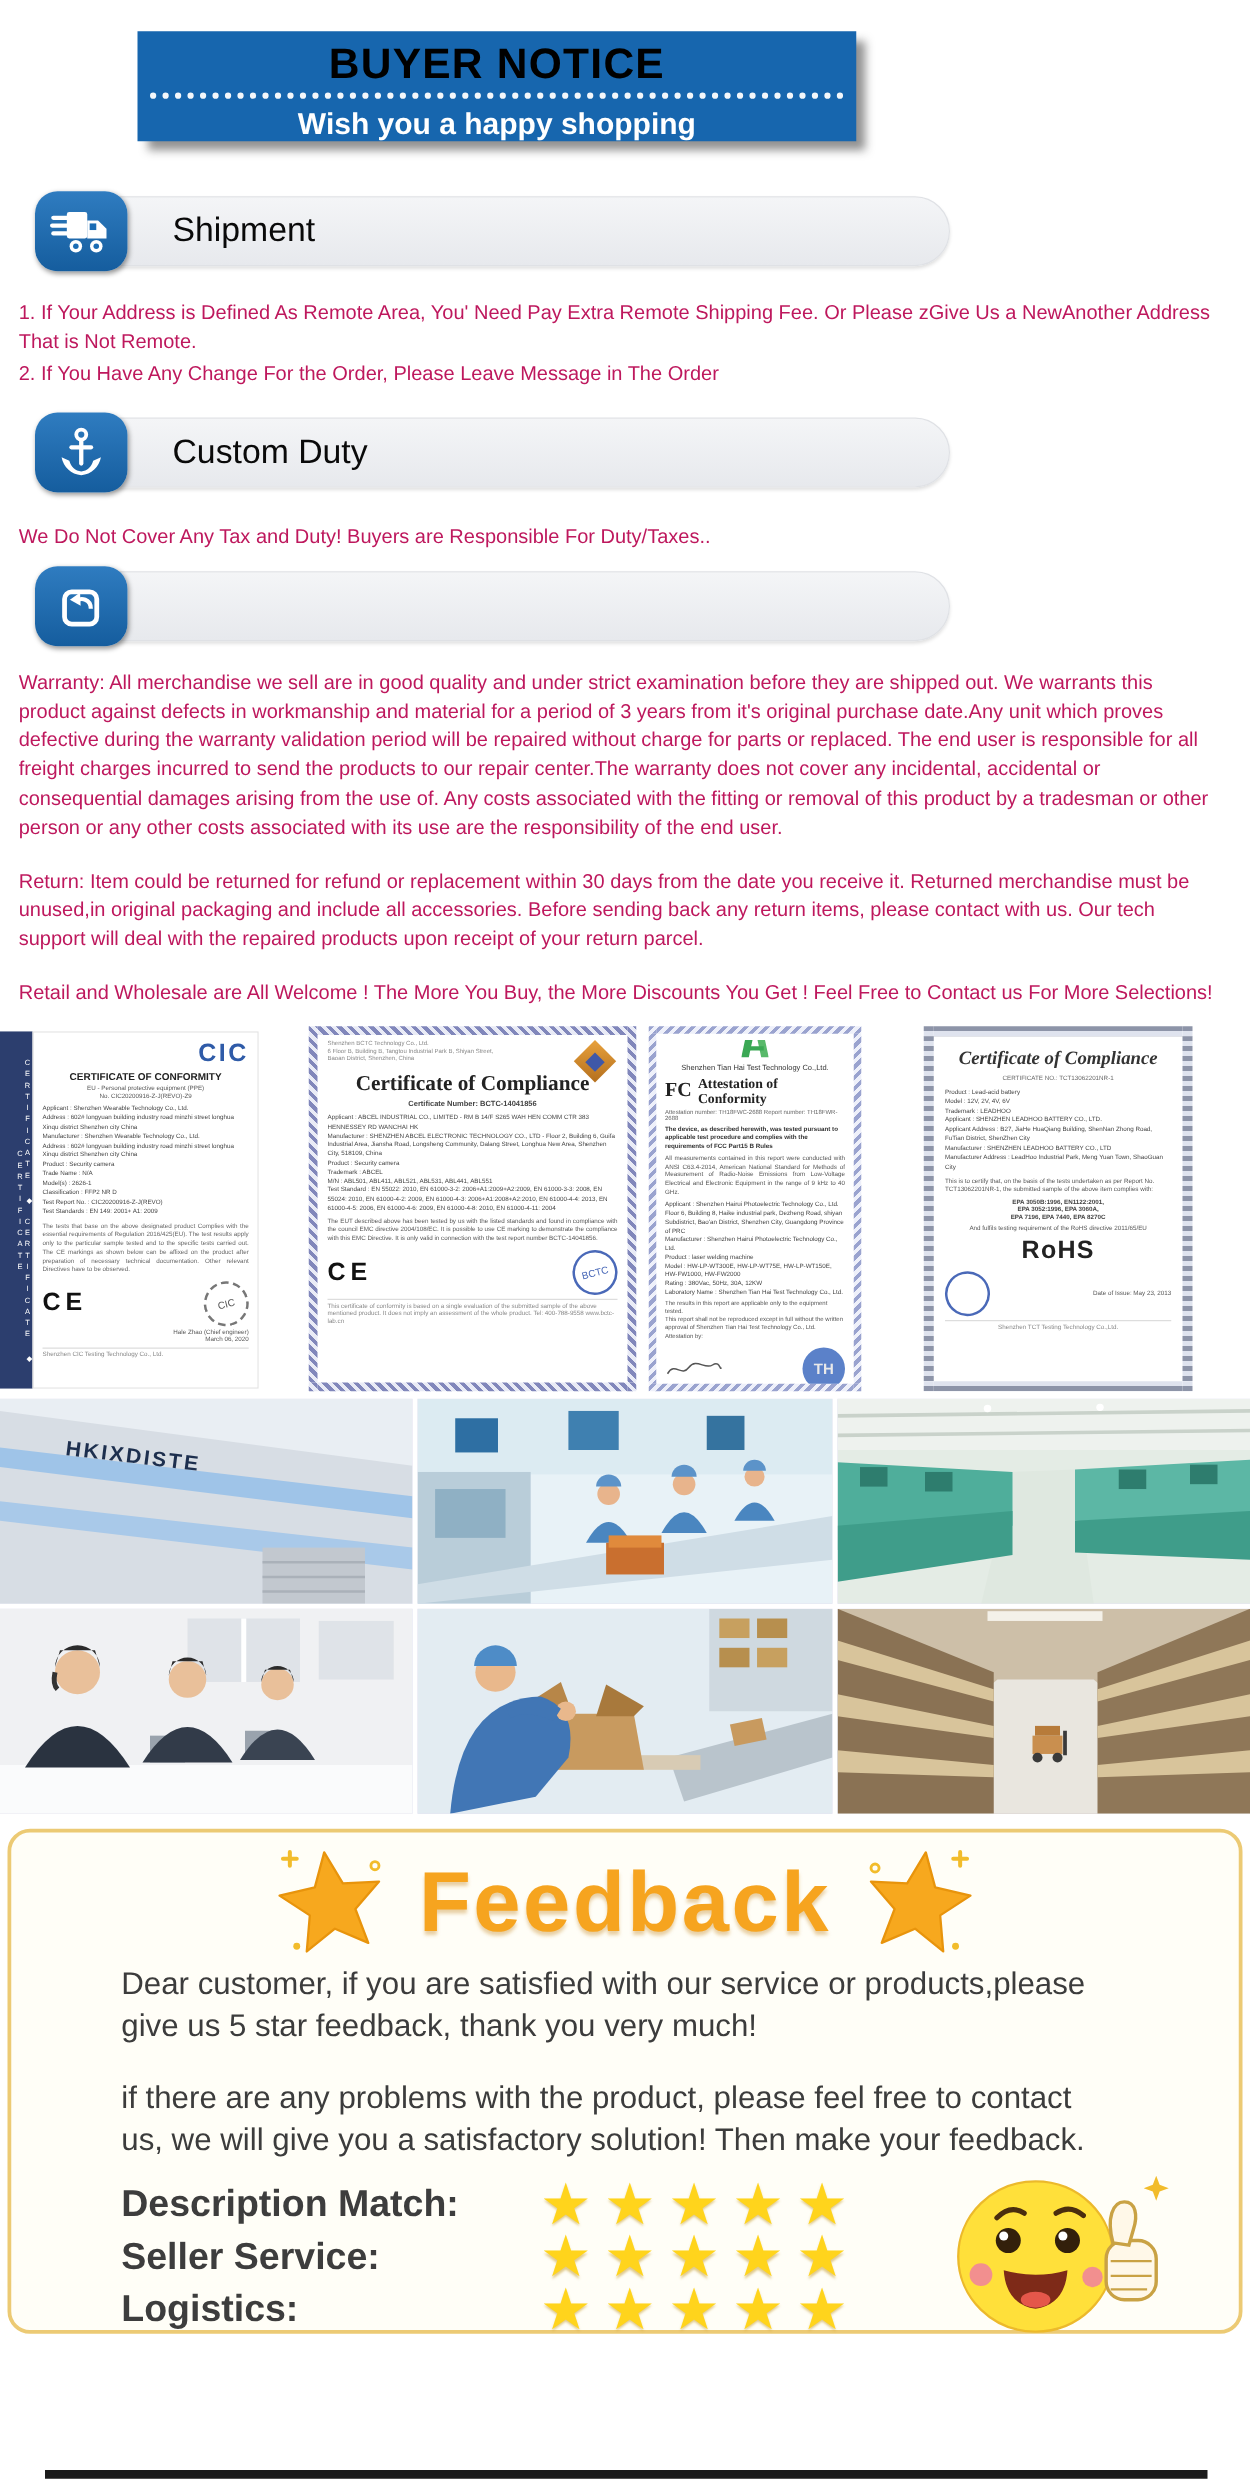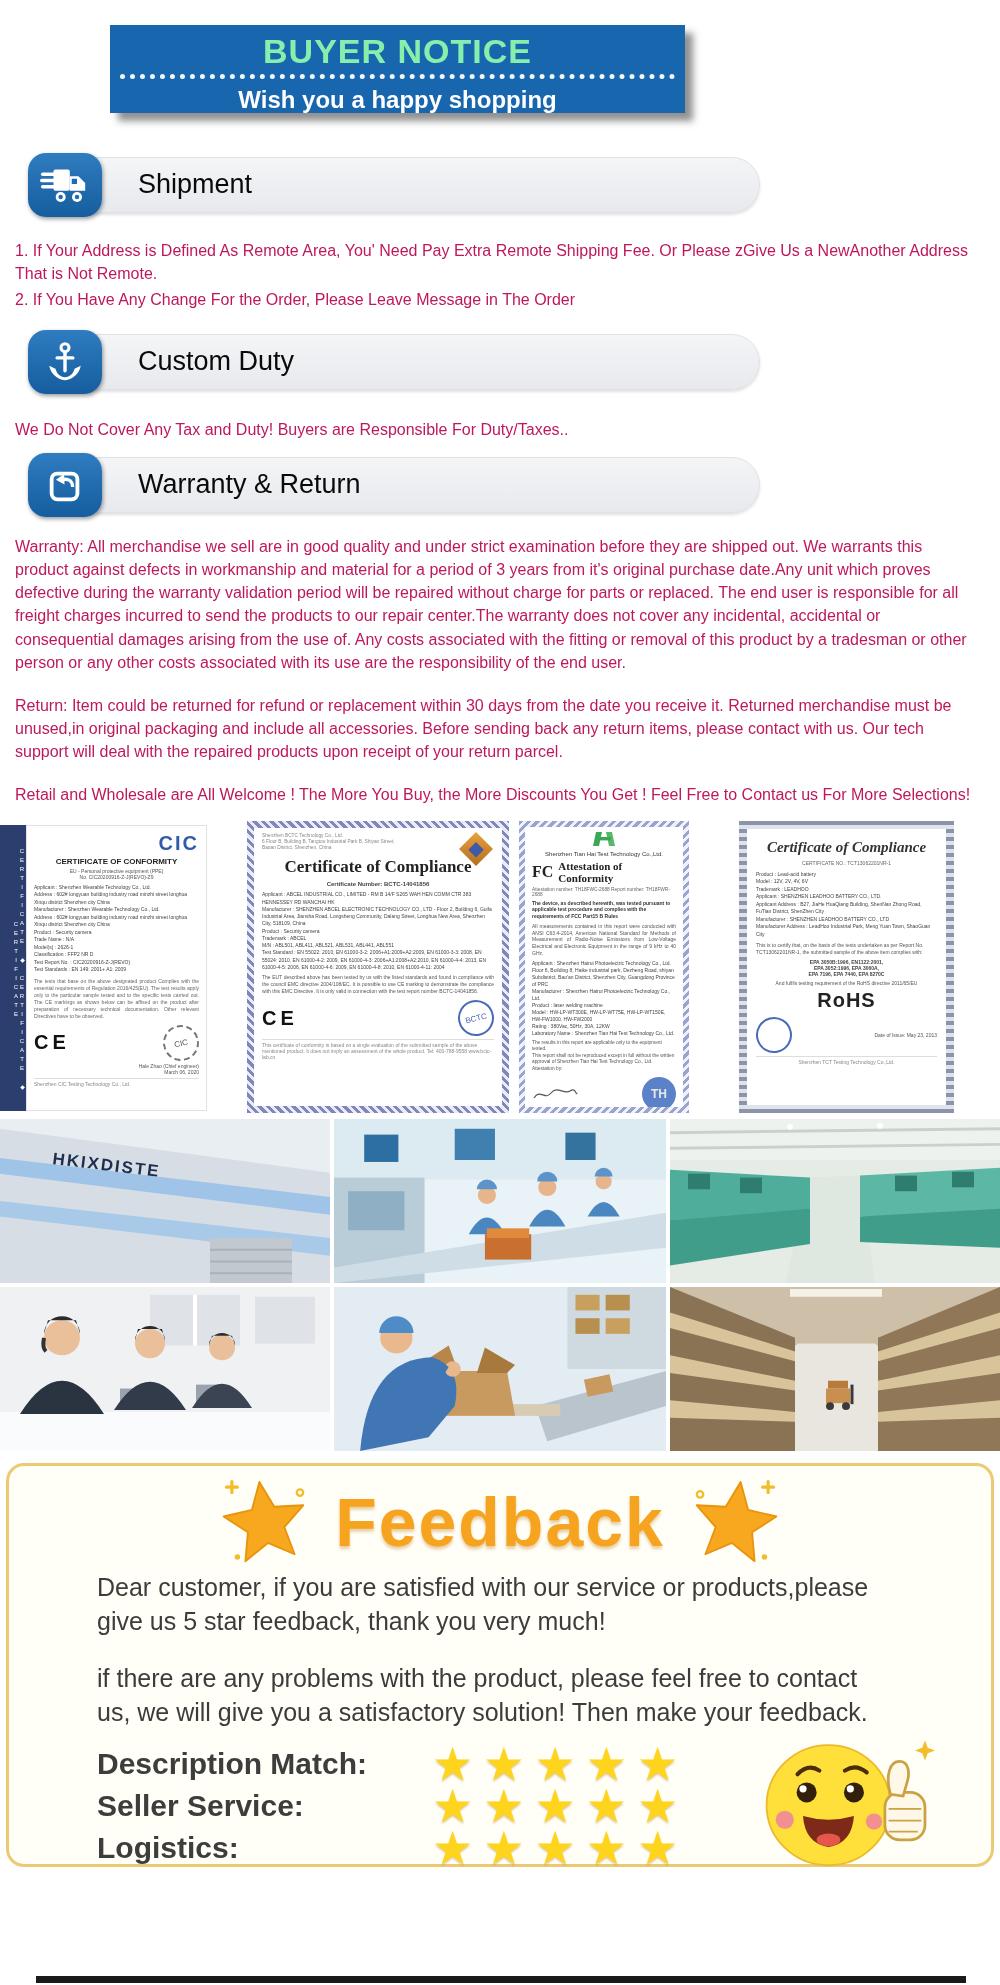--- a/index.html
+++ b/index.html
@@ -2,21 +2,21 @@
 <html><head>
 <meta charset="utf-8">
 <style>
   * { margin:0; padding:0; box-sizing:border-box; }
   body { font-family:"Liberation Sans", sans-serif; background:#fff; }
   .page { width:1000px; height:1985px; position:relative; background:#fff; overflow:hidden; }
 
   
   .banner { margin:25px 0 0 110px; width:575px; height:88px; background:#1766AE;
             box-shadow:8px 8px 7px rgba(35,35,35,.5); padding-top:7px; }
-  .banner-title { text-align:center; color:#86efac; font-size:34px; font-weight:bold; letter-spacing:1px; line-height:38px; }
+  .banner-title { text-align:center; color:#000000; font-size:34px; font-weight:bold; letter-spacing:1px; line-height:38px; }
   .banner-dots { border-top:5px dotted rgba(255,255,255,.95); margin:4px 10px 7px; }
   .banner-sub { text-align:center; color:#fff; font-size:24px; font-weight:bold; line-height:28px; }
 
   
   .sec-head { position:relative; height:64px; margin-left:28px; width:740px; }
   .sec-bar { position:absolute; left:26px; top:4px; width:706px; height:56px; border-radius:28px;
              background:linear-gradient(180deg,#f4f5f7,#e7e9ed); border:1px solid #dfe1e5;
              box-shadow:0 2px 3px rgba(0,0,0,.12); }
   .sec-title { position:absolute; left:110px; top:0; line-height:62px; font-size:27px; color:#0a0a0a; }
   .sec-icon { position:absolute; left:0; top:0; width:74px; height:64px;
@@ -164,21 +164,20 @@
   <section>
     <div class="sec-head mt-warr">
       <div class="sec-bar"></div>
       <span class="sec-icon">
         <svg width="42" height="42" viewBox="0 0 44 44">
           <rect x="8" y="10" width="27" height="27" rx="6" fill="none" stroke="#fff" stroke-width="4"></rect>
           <path d="M30 24 C30 16 22 14 17 18" fill="none" stroke="#fff" stroke-width="3.5"></path>
           <path d="M21 10.5 L12.5 16.5 L21.5 21.5 Z" fill="#fff"></path>
         </svg>
       </span>
-      <span class="sec-title">Warranty &amp; Return</span>
     </div>
     <p class="body-text p-warr">Warranty:  All merchandise we sell are in good quality and under strict examination before they are shipped out. We warrants this product against defects in workmanship and material for a period of 3 years from it's original purchase date.Any unit which proves defective during the warranty validation period will be repaired without charge for parts or replaced. The end user is responsible for all freight charges incurred to send the products to our repair center.The warranty does not cover any incidental, accidental or consequential damages arising from the use of. Any costs associated with the fitting or removal of this product by a tradesman or other person  or any other costs associated with its use are the responsibility of the end user.</p>
     <p class="body-text p-ret">Return:  Item could be returned for refund or replacement within 30 days from the date you receive it. Returned merchandise must be unused,in original packaging and include all accessories. Before sending back any return items, please contact with us. Our tech support will deal with the repaired products upon receipt of your return parcel.</p>
   </section>
 
   <section>
     <p class="body-text p-abt">Retail and Wholesale are All Welcome ! The More You Buy, the More Discounts You Get ! Feel Free to Contact us For More Selections!</p>
   </section>
 
   <div class="certs">

